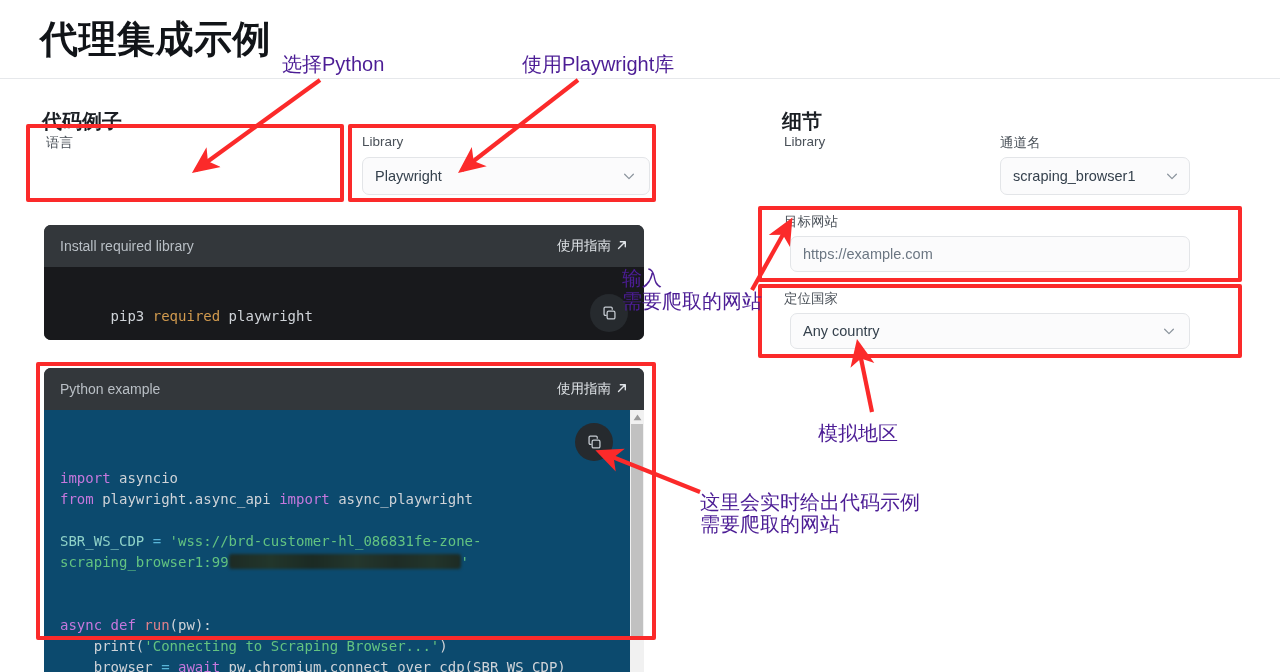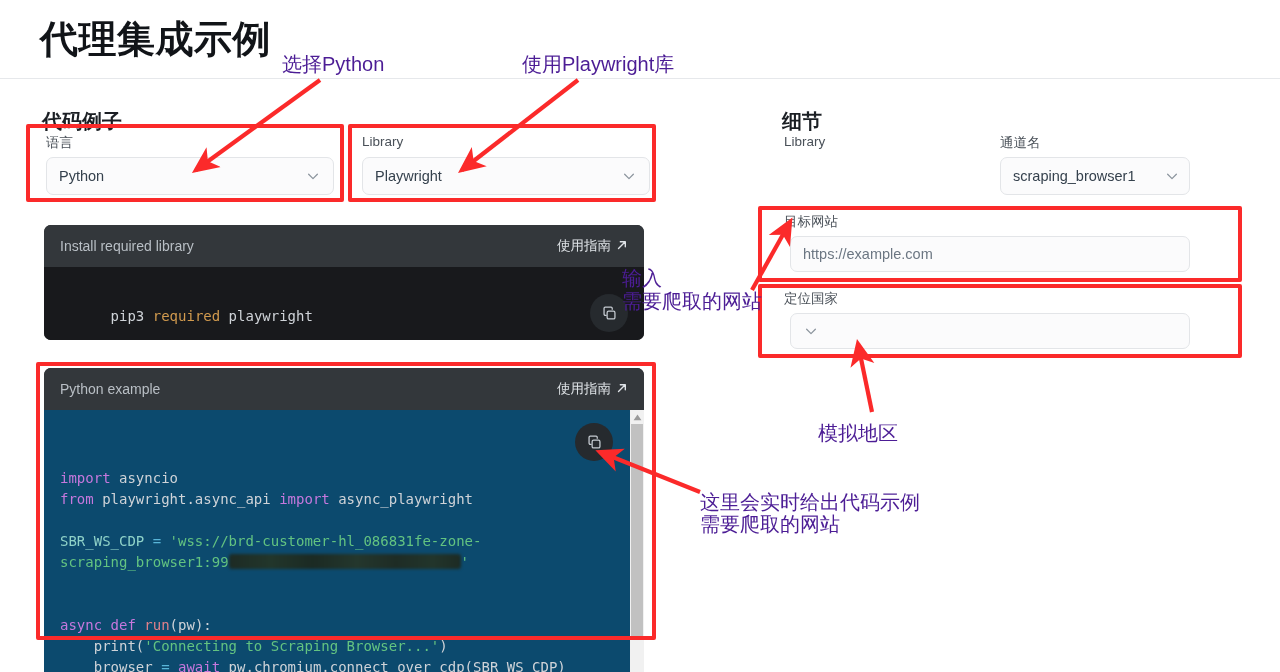--- a/index.html
+++ b/index.html
@@ -148,28 +148,20 @@
 <body>
 
 <div id="root">
 
   <div class="page-title">代理集成示例</div>
   <div class="header-rule"></div>
 
   <div class="section-head" id="sec-code">代码例子</div>
 
   <div class="field-label" style="left:46px; top:134px;">语言</div>
-  <div class="ctrl" style="left:46px; top:157px; width:288px; height:38px;">
-    <span class="val">Python</span>
-    <span class="chev">
-      <svg width="14" height="14" viewBox="0 0 16 16">
-          <path d="M3 6 L8 11 L13 6" fill="none" stroke="currentColor" stroke-width="1.4" stroke-linecap="round" stroke-linejoin="round"></path>
-        </svg>
-    </span>
-  </div>
 
   <div class="field-label" style="left:362px; top:134px;">Library</div>
   <div class="ctrl" style="left:362px; top:157px; width:288px; height:38px;">
     <span class="val">Playwright</span>
     <span class="chev">
       <svg width="14" height="14" viewBox="0 0 16 16">
           <path d="M3 6 L8 11 L13 6" fill="none" stroke="currentColor" stroke-width="1.4" stroke-linecap="round" stroke-linejoin="round"></path>
         </svg>
     </span>
   </div>
@@ -244,20 +236,21 @@
     </span>
   </div>
 
   <div class="field-label" style="left:784px; top:213px;">目标网站</div>
   <div class="ctrl" style="left:790px; top:236px; width:400px; height:36px;">
     <span class="val placeholder">https://example.com</span>
   </div>
 
   <div class="field-label" style="left:784px; top:290px;">定位国家</div>
   <div class="ctrl" style="left:790px; top:313px; width:400px; height:36px;">
+    <span class="val">Any country</span>
     <span class="chev">
       <svg width="14" height="14" viewBox="0 0 16 16">
           <path d="M3 6 L8 11 L13 6" fill="none" stroke="currentColor" stroke-width="1.4" stroke-linecap="round" stroke-linejoin="round"></path>
         </svg>
     </span>
   </div>
 
   <div class="anno-box" style="left:26px;  top:124px; width:318px; height:78px;"></div>
   <div class="anno-box" style="left:348px; top:124px; width:308px; height:78px;"></div>
   <div class="anno-box" style="left:36px;  top:362px; width:620px; height:278px;"></div>

